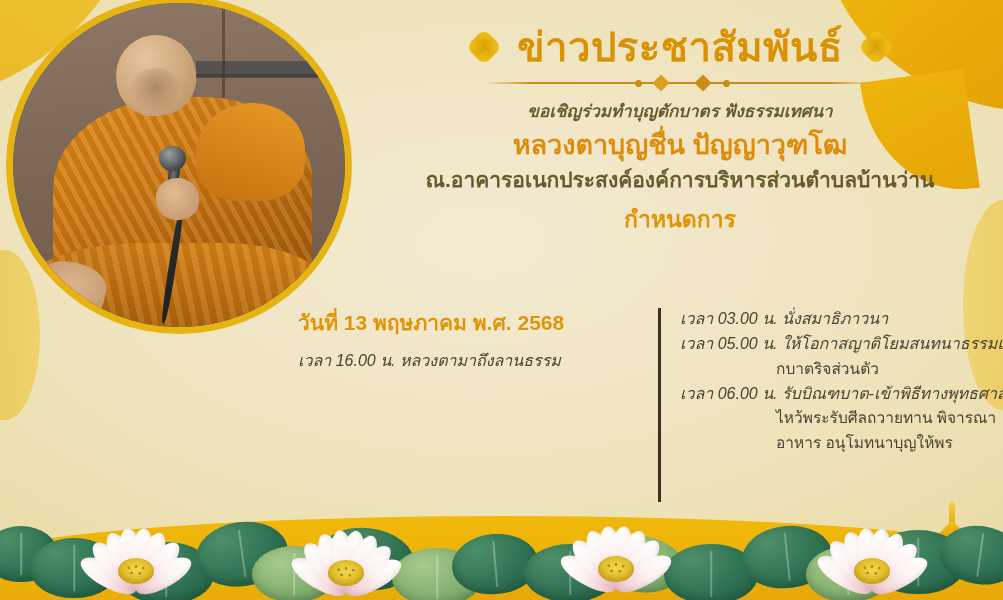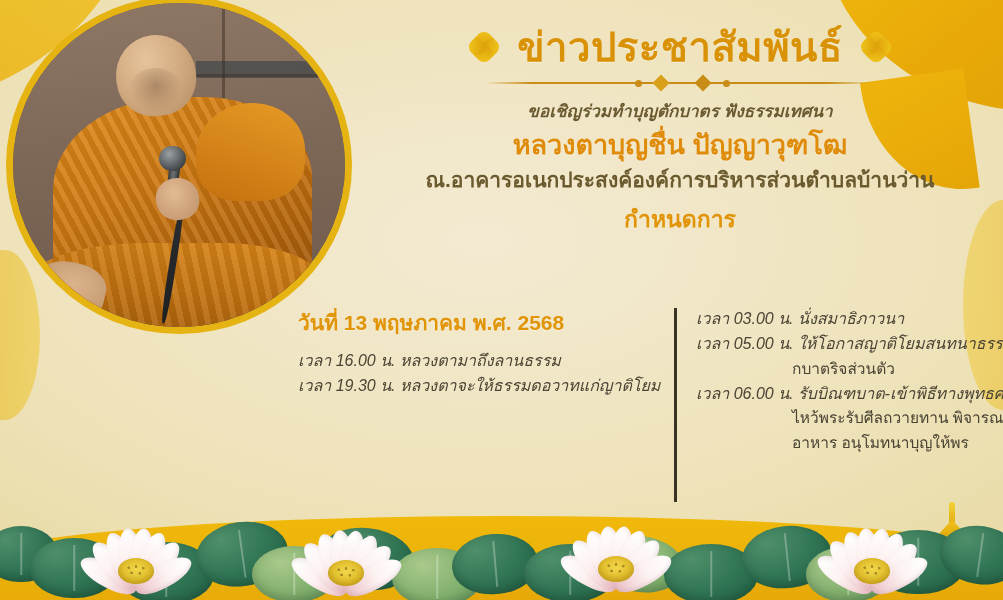--- a/index.html
+++ b/index.html
@@ -454,21 +454,20 @@
 
     <div class="agenda-word">กำหนดการ</div>
   </div>
 
   <div class="schedule">
 
     <div class="col col-left">
       <div class="day-title">วันที่ 13 พฤษภาคม พ.ศ. 2568</div>
       <ul class="sched-list">
         <li class="sched-item">เวลา 16.00 น. หลวงตามาถึงลานธรรม</li>
-        <li class="sched-item">เวลา 19.30 น. หลวงตาจะให้ธรรมดอวาทแก่ญาติโยม</li>
       </ul>
     </div>
 
     <div class="col col-right">
       <div class="col-divider"></div>
       <ul class="sched-list">
         <li class="sched-item">เวลา 03.00 น. นั่งสมาธิภาวนา</li>
         <li class="sched-item">เวลา 05.00 น. ให้โอกาสญาติโยมสนทนาธรรมและ</li>
         <li class="sched-cont">กบาตริจส่วนตัว</li>
         <li class="sched-item">เวลา 06.00 น. รับบิณฑบาต-เข้าพิธีทางพุทธศาสนา</li>

